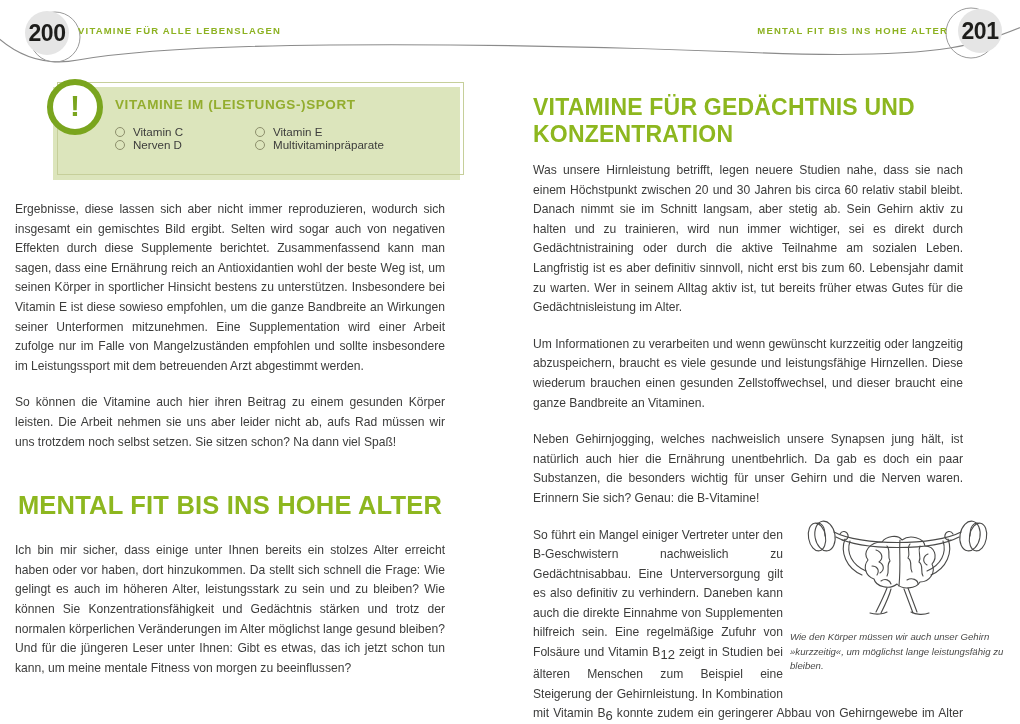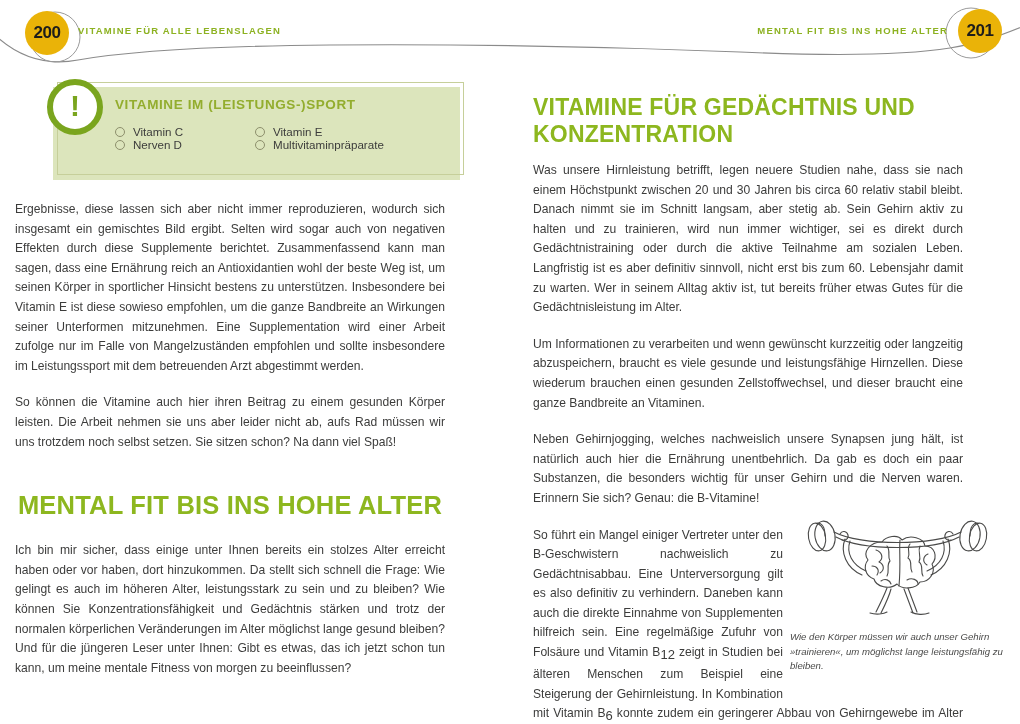--- a/index.html
+++ b/index.html
@@ -25,26 +25,26 @@
   .header-wave {
     position: absolute;
     left: 0; top: 0;
     width: 1020px; height: 72px;
     pointer-events: none;
   }
   .folio {
     position: absolute;
     width: 44px; height: 44px;
     border-radius: 50%;
-    background: #eab308;
+    background: #e5e5e5;
     display: flex;
     align-items: center;
     justify-content: center;
     font-weight: bold;
-    font-size: 17px;
+    font-size: 23px;
     letter-spacing: -0.5px;
     color: #1d1d1b;
   }
   .folio-left { left: 25px; top: 11px; }
   .folio-right { right: 18px; top: 9px; }
 
   .running-head {
     position: absolute;
     top: 25px;
     font-size: 9.5px;
@@ -293,16 +293,16 @@
 
         <path d="M97 76 C 94 84, 90 92, 86 100"></path>
         <path d="M101 77 C 99 85, 95 93, 91 101"></path>
         <path d="M118 76 C 121 84, 124 92, 127 100"></path>
         <path d="M114 77 C 117 85, 120 93, 123 101"></path>
 
         <path d="M80 101 C 86 103, 94 102, 97 100"></path>
         <path d="M121 100 C 126 103, 134 103, 139 101"></path>
       </g>
     </svg>
-    <div class="figcaption">Wie den Körper müssen wir auch unser Gehirn »trainieren«, um möglichst lange leistungsfähig zu bleiben.</div>
+    <div class="figcaption">Wie den Körper müssen wir auch unser Gehirn »kurzzeitig«, um möglichst lange leistungsfähig zu bleiben.</div>
   </div>
 
 </div>
 
 </body></html>

